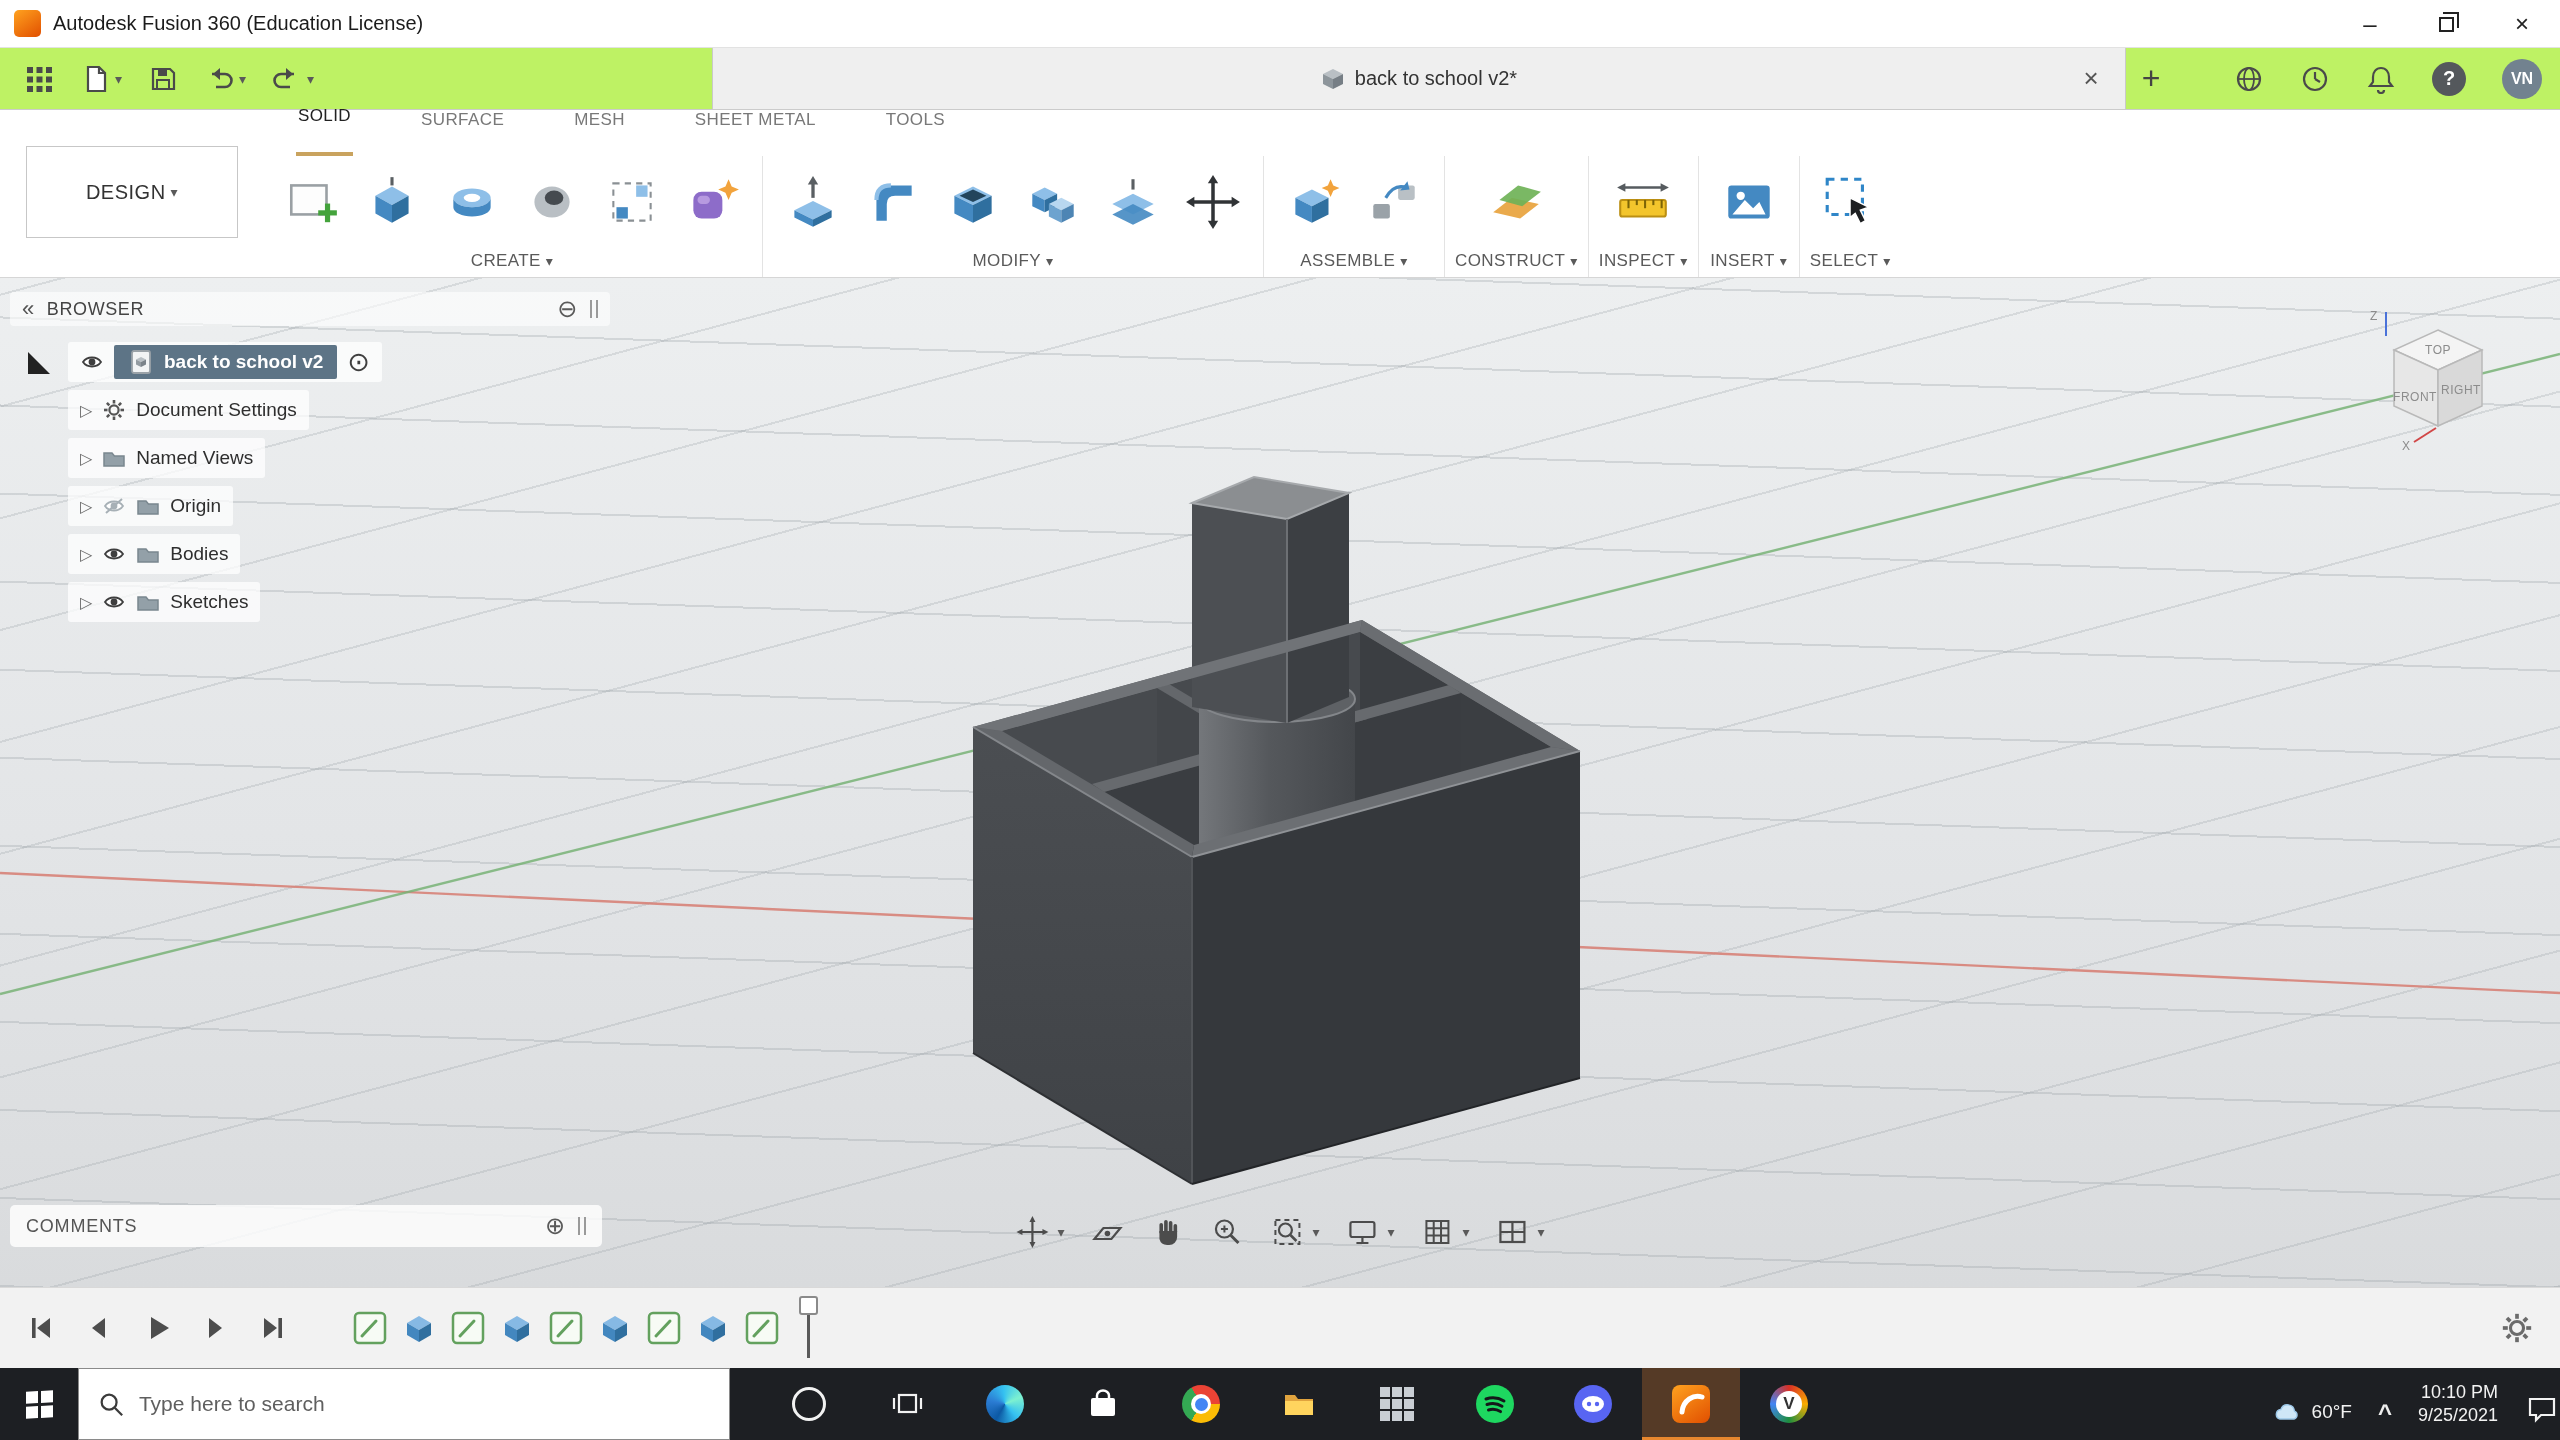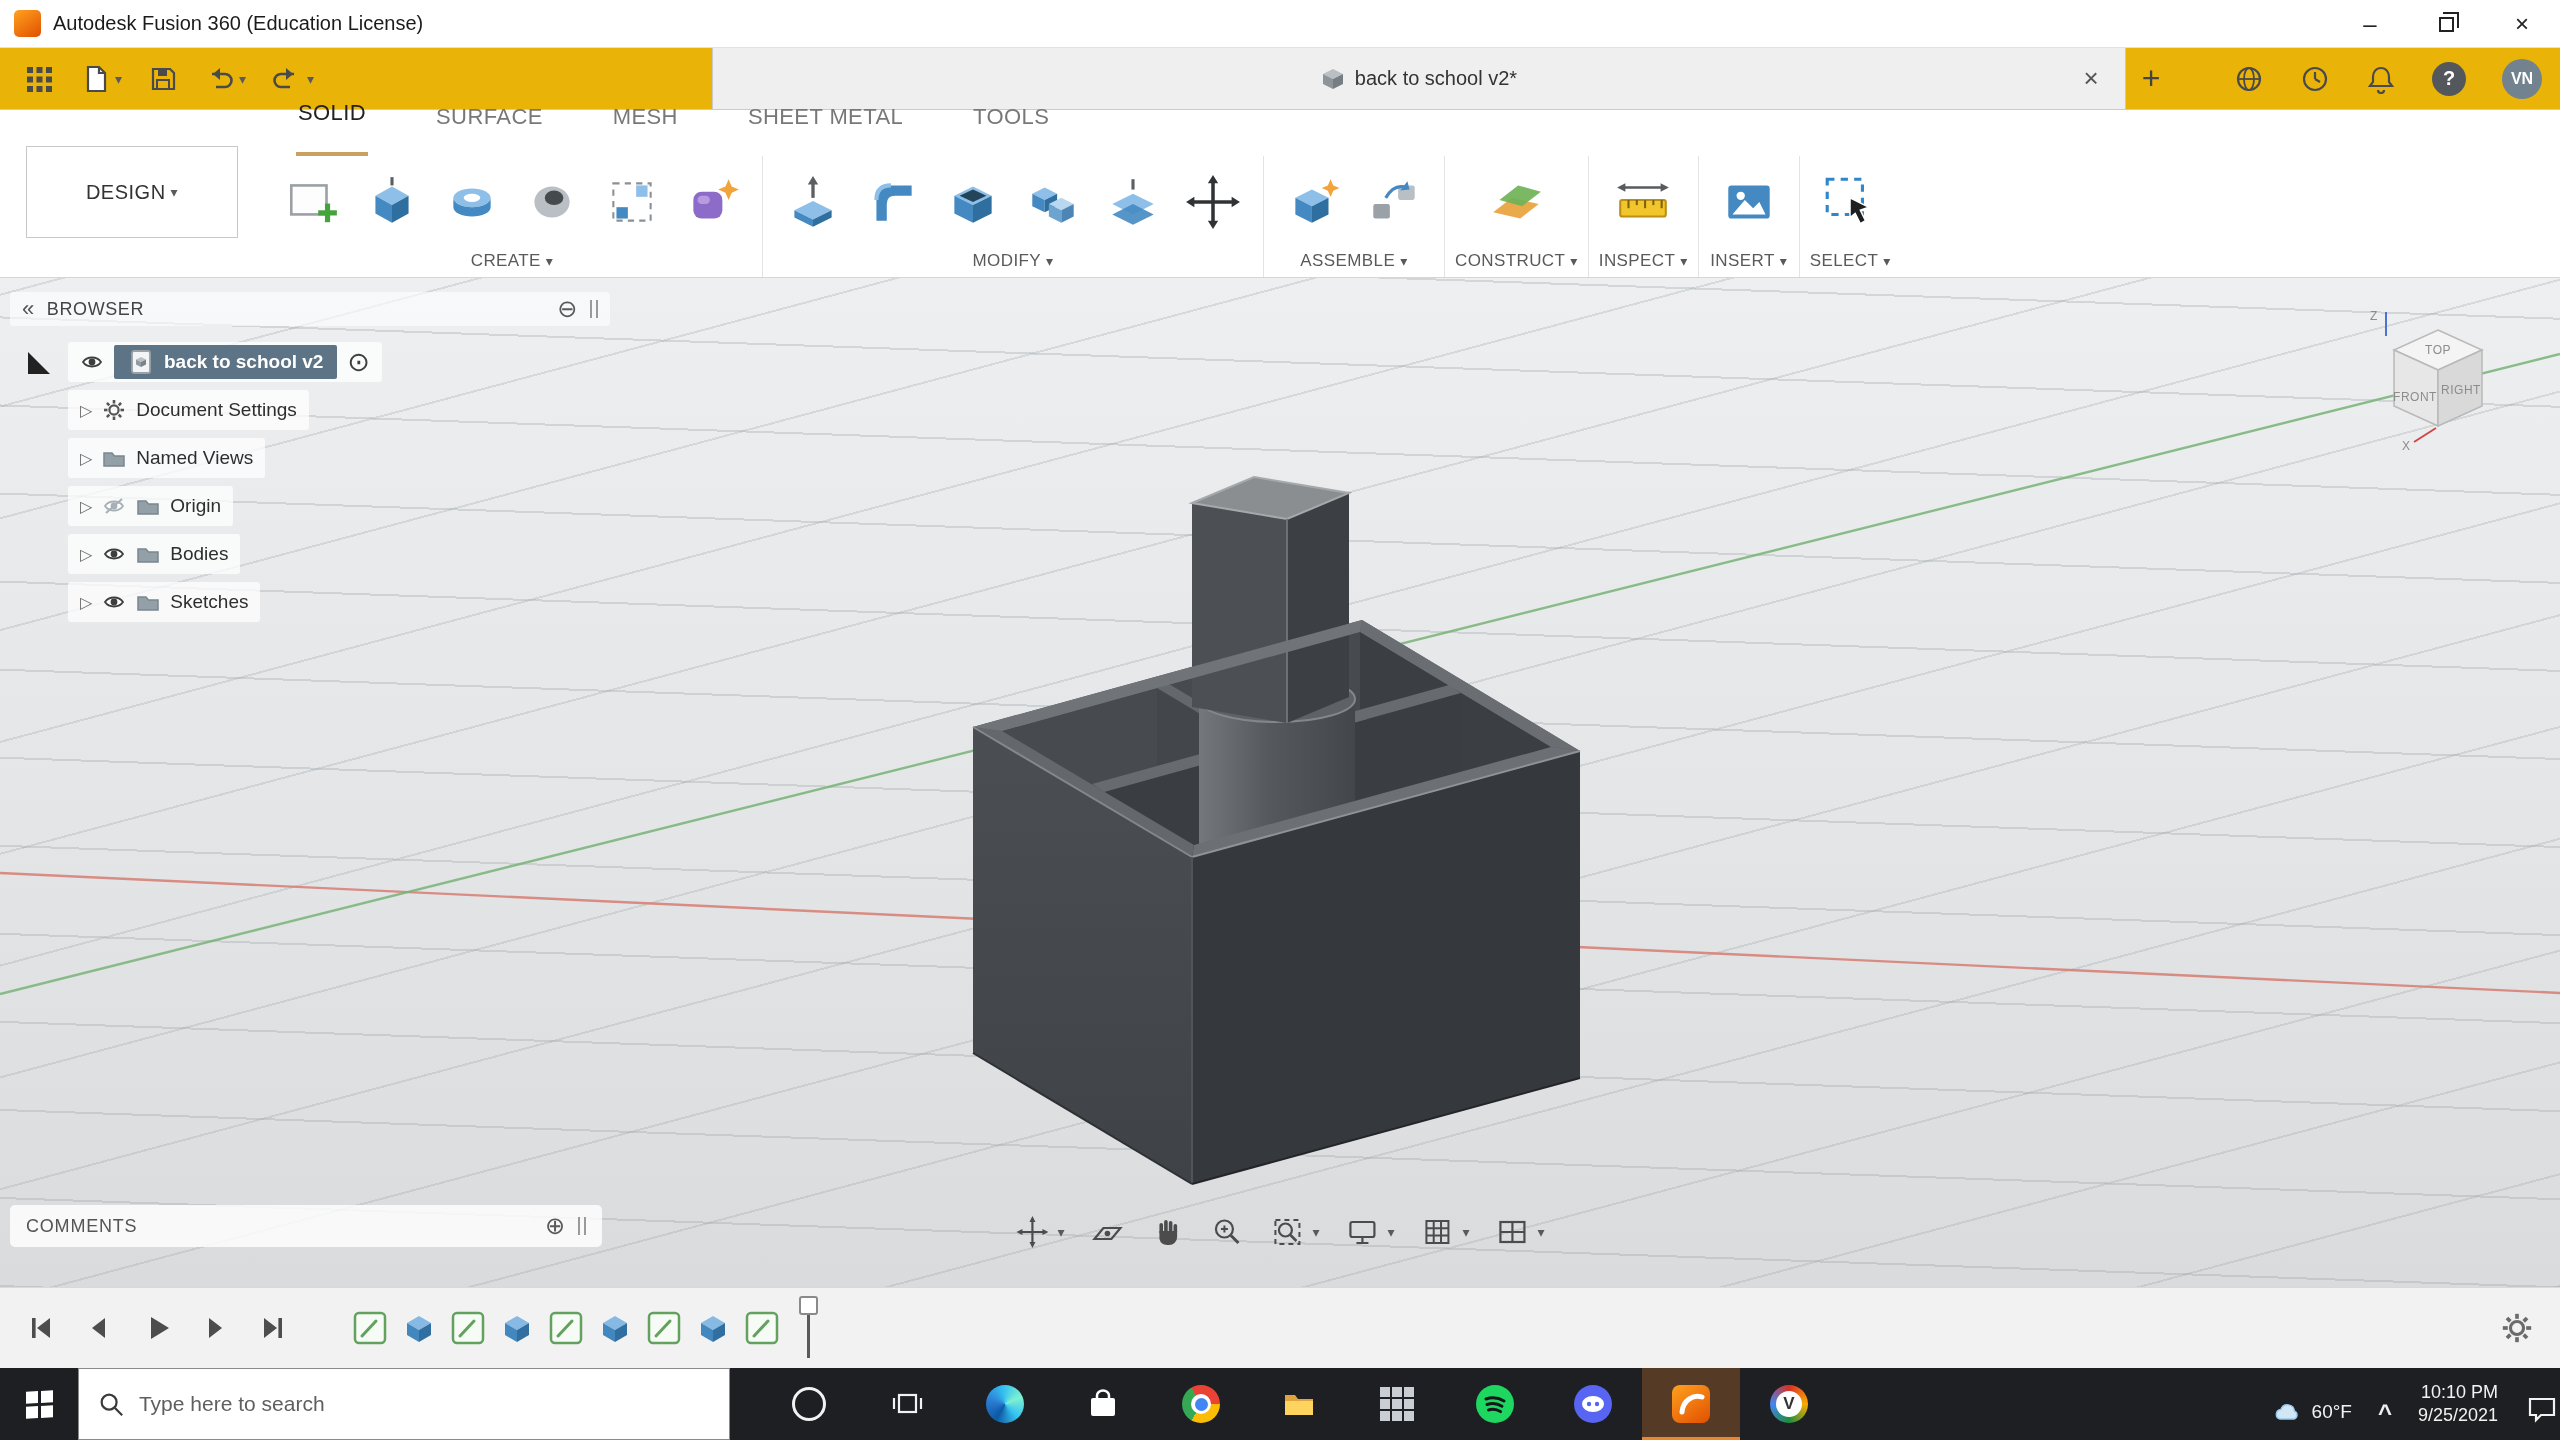--- a/index.html
+++ b/index.html
@@ -21,36 +21,36 @@
 
 .titlebar{height:48px;background:#fff;display:flex;align-items:center;padding-left:14px;position:relative;border-bottom:1px solid #e2e2e2}
 .fusion-logo{width:27px;height:27px;border-radius:5px;background:linear-gradient(145deg,#ffa21f,#e14f00);margin-right:12px;flex:0 0 auto}
 .titlebar-title{font-size:20px;color:#1b1b1b}
 .win-controls{position:absolute;right:0;top:0;height:48px;display:flex}
 .win-btn{width:76px;height:48px;display:flex;align-items:center;justify-content:center;font-size:24px;color:#222}
 .restore{width:15px;height:15px;border:2px solid #222;position:relative;background:#fff}
 .restore::before{content:"";position:absolute;top:-7px;right:-7px;width:14px;height:14px;border-top:2px solid #222;border-right:2px solid #222}
 
 
-.quickbar{height:62px;background:#eab308;display:flex;align-items:stretch;border-bottom:1px solid #cbcbcb}
+.quickbar{height:62px;background:#bef264;display:flex;align-items:stretch;border-bottom:1px solid #cbcbcb}
 .qb-left{width:712px;display:flex;align-items:center;gap:14px;padding-left:18px}
 .qb-btn{display:flex;align-items:center;justify-content:center;height:44px;padding:0 6px;border-radius:3px}
 .qicon{width:30px;height:30px}
 .doc-tab{flex:0 0 1414px;background:#efefef;border-left:1px solid #c9c9c9;border-right:1px solid #c9c9c9;display:flex;align-items:center;justify-content:center;position:relative}
 .doc-tab-title{font-size:20px;color:#333;margin-left:10px}
 .doc-tab-close{position:absolute;right:16px;font-size:26px;color:#555;width:36px;height:36px;display:flex;align-items:center;justify-content:center}
 .qb-plus{width:50px;display:flex;align-items:center;justify-content:center;font-size:32px;color:#444}
 .qb-right{flex:1;display:flex;align-items:center;justify-content:flex-end;gap:36px;padding-right:18px}
 .avatar{width:40px;height:40px;border-radius:50%;background:#72828f;color:#fff;font-size:16px;display:flex;align-items:center;justify-content:center;font-weight:bold}
 
 
 .ribbon{height:168px;background:#fff;position:relative;border-bottom:1px solid #d6d6d6}
 .design-box{position:absolute;left:26px;top:36px;width:212px;height:92px;border:1px solid #c7c7c7;border-radius:0;background:#fff;display:flex;align-items:center;justify-content:center;font-size:20px;color:#333;letter-spacing:.5px}
 .ribbon-tabs{display:flex;gap:66px;padding-left:296px;height:46px;align-items:flex-end}
-.rtab{font-size:22px;color:#787878;padding:26px 2px;letter-spacing:.4px}
+.rtab{font-size:17px;color:#787878;padding:26px 2px;letter-spacing:.4px}
 .rtab.active{color:#222;border-bottom:4px solid #c9a35e}
 .ribbon-tools{position:absolute;left:262px;top:46px;right:0;bottom:0;display:flex}
 .rgroup{display:flex;flex-direction:column;align-items:center;padding:0 10px;border-right:1px solid #e3e3e3}
 .rgroup:last-child{border-right:none}
 .rg-icons{display:flex;align-items:center;height:92px}
 .rtool{width:80px;height:88px;display:flex;align-items:center;justify-content:center;border-radius:4px}
 .rtool svg{width:58px;height:58px}
 .rg-label{height:26px;display:flex;align-items:center;font-size:17px;color:#5a5a5a;letter-spacing:.4px}
 
 

